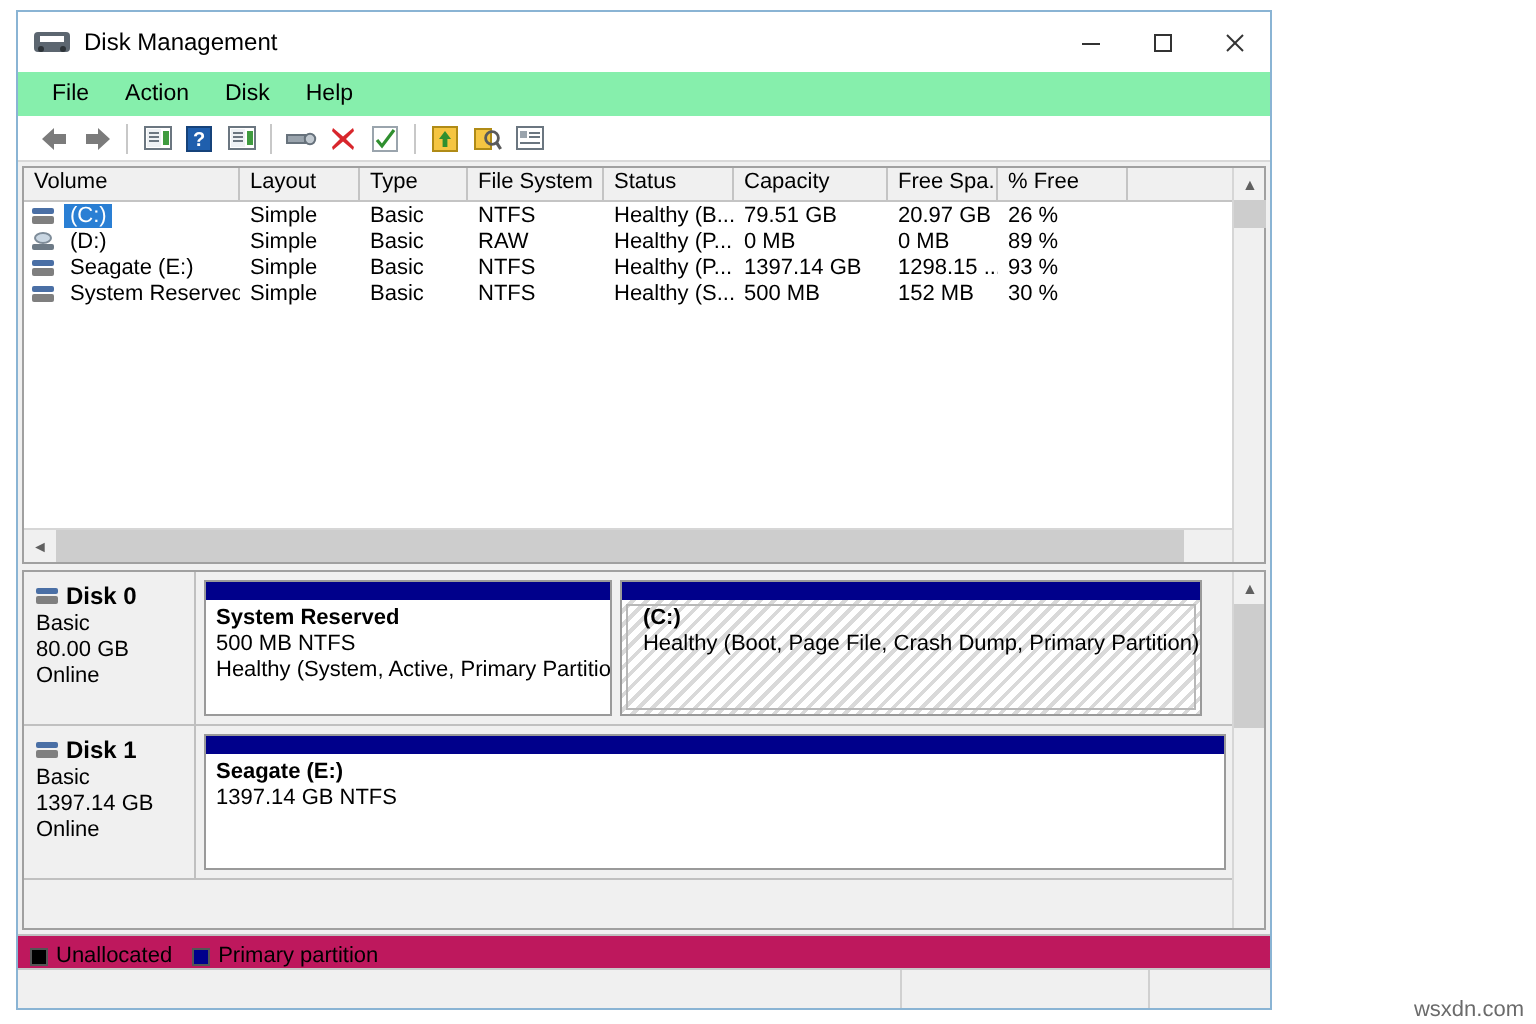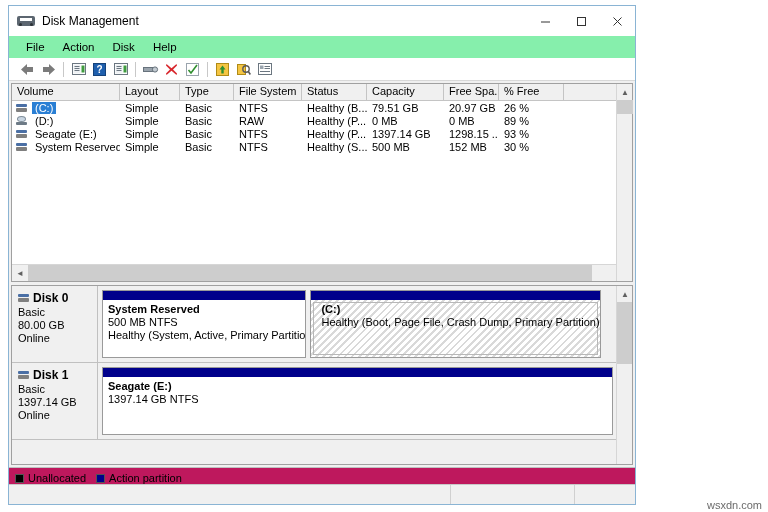--- a/index.html
+++ b/index.html
@@ -412,21 +412,21 @@
     </div>
   </div>
 
   <div class="legend">
     <div class="legend-item">
       <span class="swatch" style="background:#000000"></span>
       <span>Unallocated</span>
     </div>
     <div class="legend-item">
       <span class="swatch" style="background:#00008b"></span>
-      <span>Action partition</span>
+      <span>Primary partition</span>
     </div>
   </div>
 
   <div class="statusbar">
     <div class="st-seg" style="flex:1 1 auto"></div>
     <div class="st-seg" style="width:124px"></div>
     <div class="st-seg" style="width:60px;border-right:none"></div>
   </div>
 
 </div>

